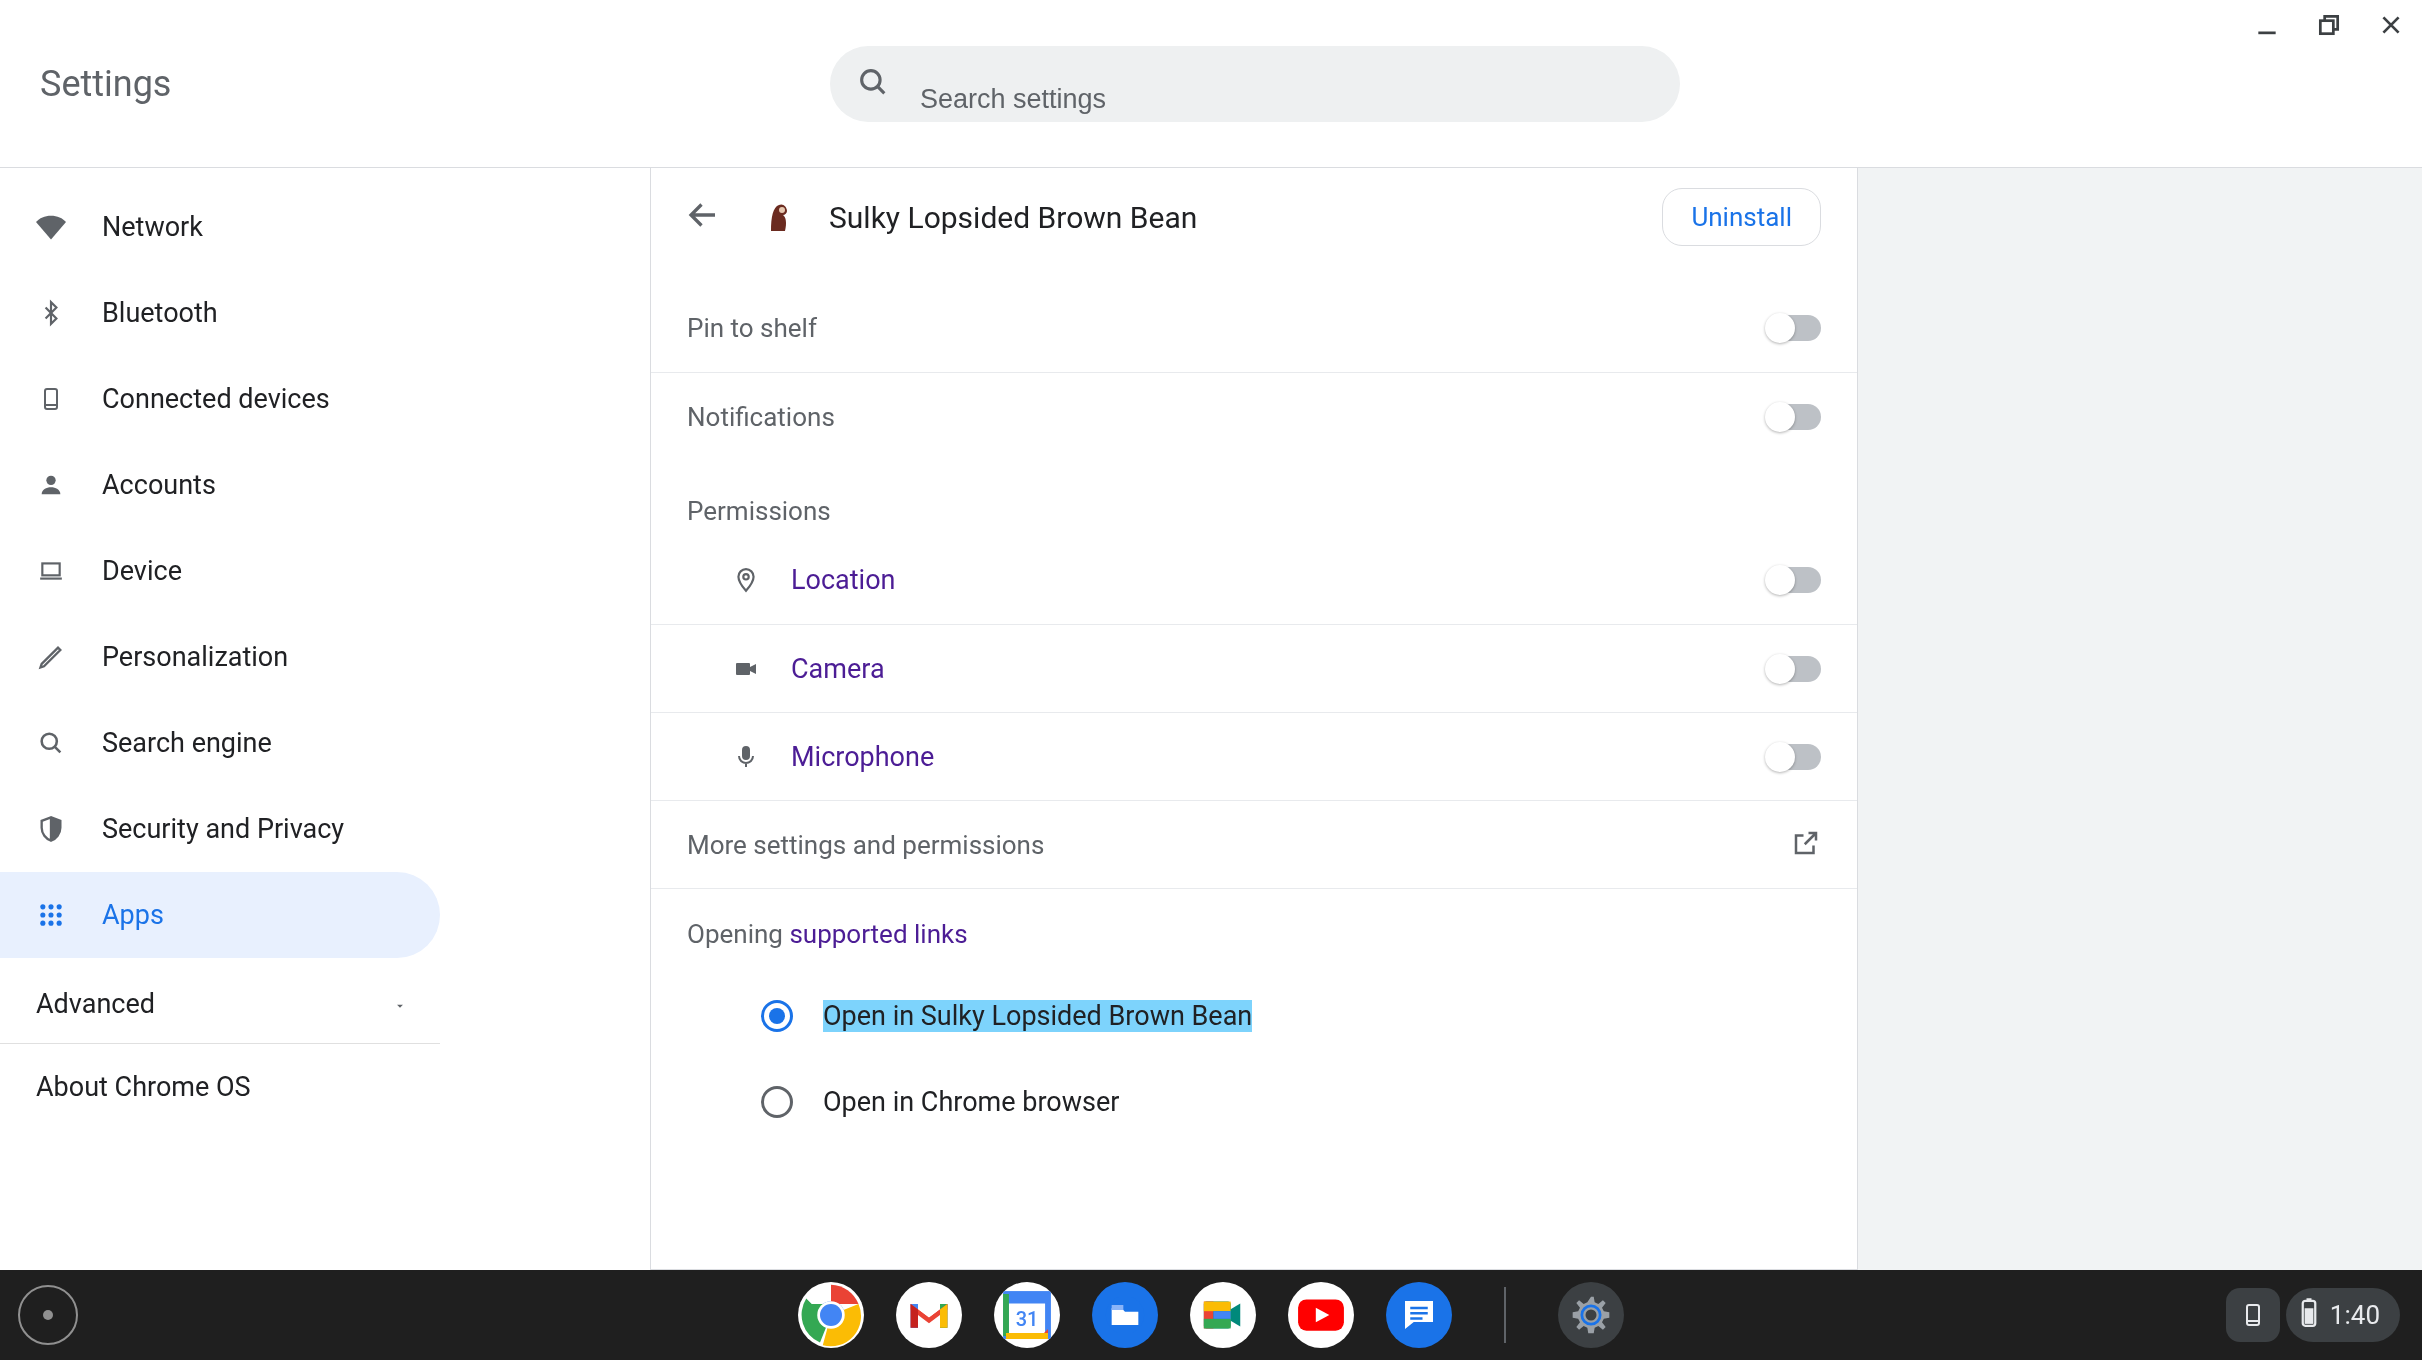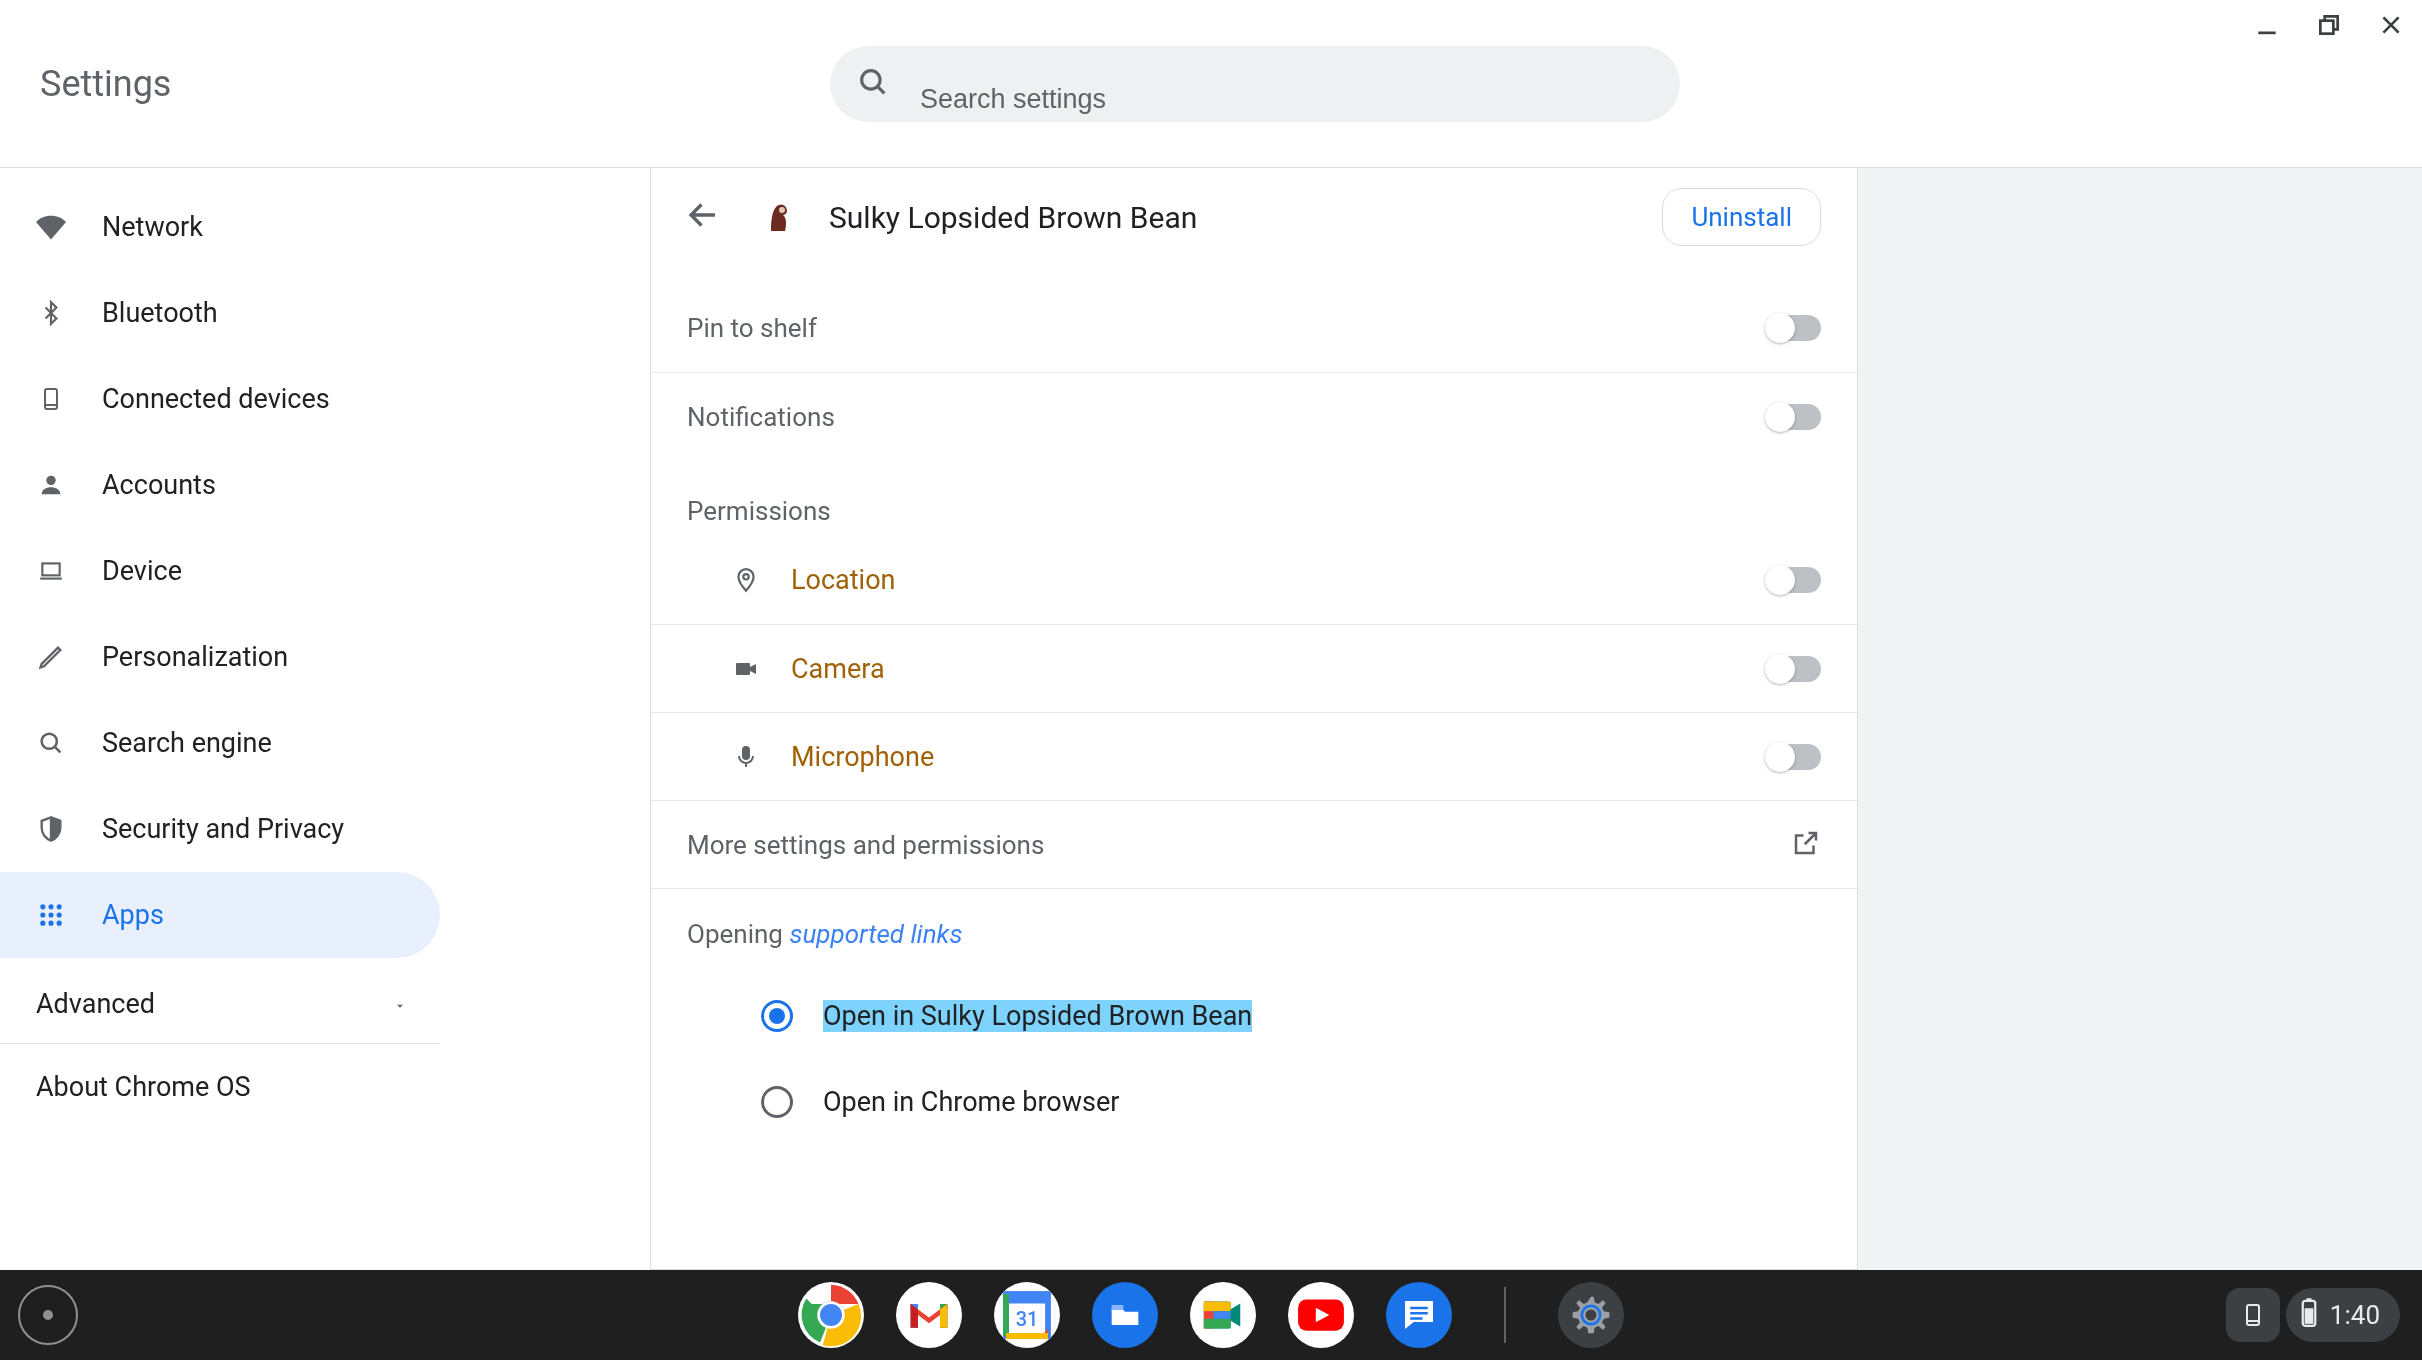--- a/index.html
+++ b/index.html
@@ -180,33 +180,33 @@
 }
 
 .perm-row {
   display:flex; align-items:center; justify-content:space-between;
   padding: 0 36px 0 80px; height:88px;
   border-top:1px solid #e8eaed;
 }
 .perm-row:first-of-type { border-top:none; }
 .perm-left { display:flex; align-items:center; gap:30px; }
 .perm-icon { width:30px; display:flex; justify-content:center; color:#5f6368;}
-.perm-label { font-size:27px; color:#a16207; }
+.perm-label { font-size:27px; color:#4c1d95; }
 
 .more-row {
   display:flex; align-items:center; justify-content:space-between;
   padding:0 36px; height:88px; border-top:1px solid #e8eaed;
   cursor:pointer;
 }
 .more-label { font-size:26px; color:#5f6368; }
 .ext-icon { color:#5f6368; }
 
 .links-section { padding: 30px 36px; border-top:1px solid #e8eaed;}
 .links-heading { font-size:26px; color:#5f6368; }
-.links-heading a { color:#3b82f6; text-decoration:none;font-style:italic; }
+.links-heading a { color:#4c1d95; text-decoration:none; }
 
 .radio-group { padding: 24px 0 0 74px; }
 .radio-row { display:flex; align-items:center; gap:30px; height:86px; cursor:pointer;}
 .radio-outer {
   width:32px; height:32px; border-radius:50%;
   border:3px solid #5f6368;
   display:flex; align-items:center; justify-content:center;
 }
 .radio-row.selected .radio-outer { border-color:#1a73e8; }
 .radio-inner { width:16px; height:16px; border-radius:50%; background:#1a73e8; display:none;}

